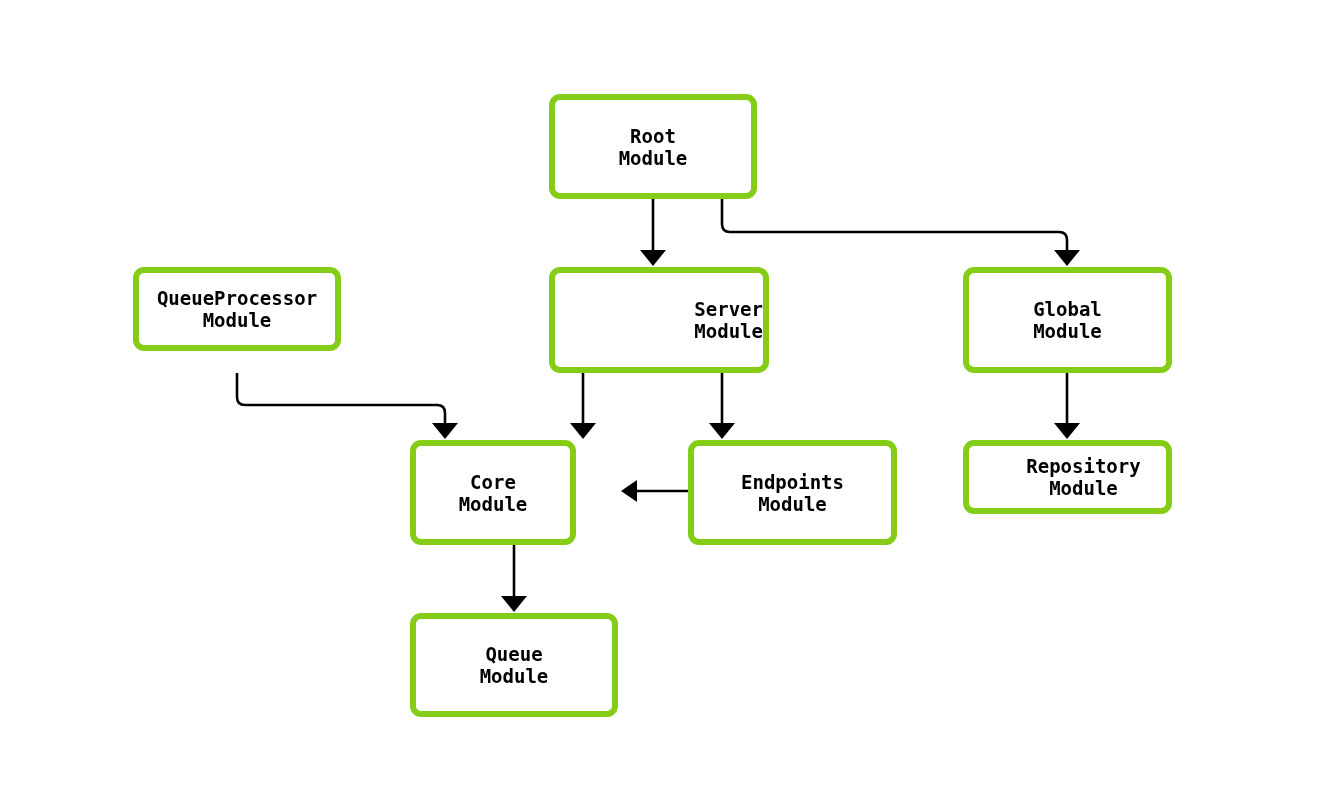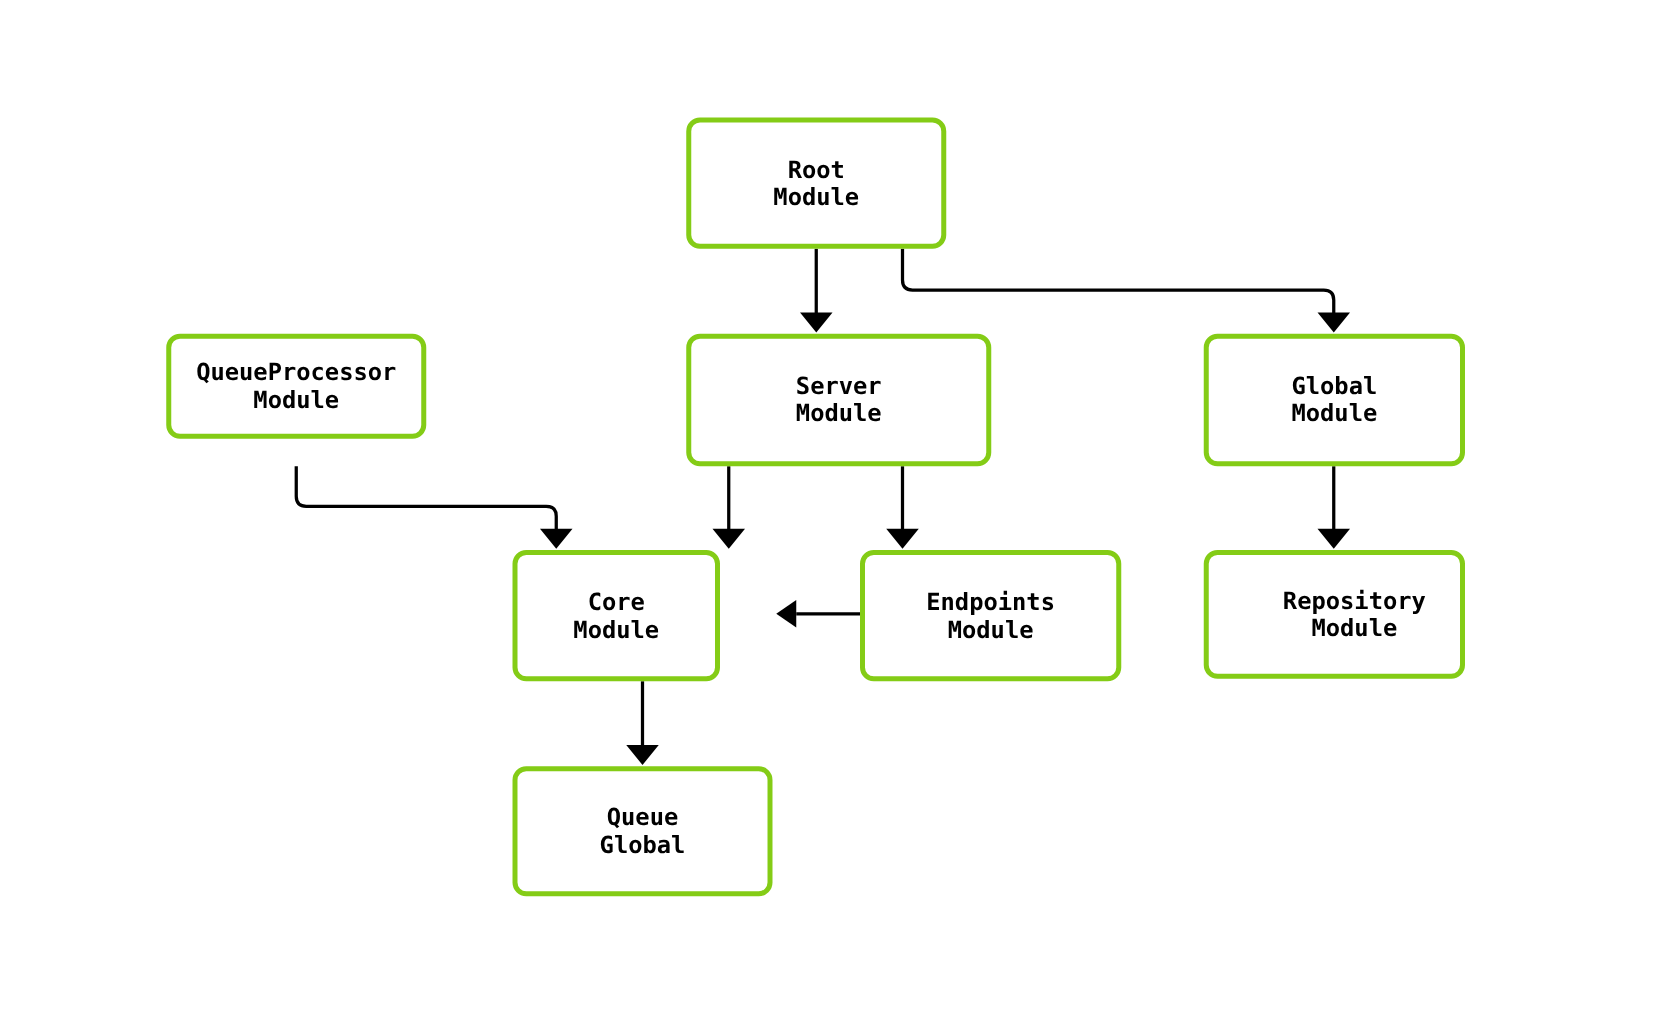--- a/index.html
+++ b/index.html
@@ -28,42 +28,42 @@
     stroke-width: 2.6;
   }
   .edges-layer polygon.arrowhead {
     fill: #000000;
     stroke: none;
   }
   .node {
     position: absolute;
     box-sizing: border-box;
     background: #ffffff;
-    border: 4px solid #84cc16;
+    border: 6px solid #84cc16;
     border-radius: 11px;
     display: flex;
     align-items: center;
     justify-content: center;
   }
   .node .label {
     white-space: pre-line;
     text-align: center;
     font-size: 19px;
     line-height: 22px;
     font-weight: bold;
     color: #000000;
   }
   
   .node-root          { left: 549px; top:  94px; width: 208px; height: 105px; }
   .node-queueprocessor{ left: 133px; top: 267px; width: 208px; height: 84px; }
-  .node-server        { left: 549px; top: 267px; width: 244px; height: 106px; }
+  .node-server        { left: 549px; top: 267px; width: 220px; height: 106px; justify-content: flex-end; }
   .node-global        { left: 963px; top: 267px; width: 209px; height: 106px; }
   .node-core          { left: 410px; top: 440px; width: 166px; height: 105px; }
   .node-endpoints     { left: 688px; top: 440px; width: 209px; height: 105px; }
-  .node-repository    { left: 963px; top: 440px; width: 209px; height: 103px; padding-left: 32px; }
+  .node-repository    { left: 963px; top: 440px; width: 209px; height: 74px; padding-left: 32px; }
   .node-queue         { left: 410px; top: 613px; width: 208px; height: 104px; }
 </style>
 </head>
 <body>
 
 <div class="canvas">
 
   <svg class="edges-layer" viewBox="0 0 1337 809" xmlns="http://www.w3.org/2000/svg">
 
     <g>
@@ -137,16 +137,16 @@
 Module</div>
   </div>
 
   <div class="node node-repository">
     <div class="label">Repository
 Module</div>
   </div>
 
   <div class="node node-queue">
     <div class="label">Queue
-Global</div>
+Module</div>
   </div>
 
 </div>
 
 </body></html>

